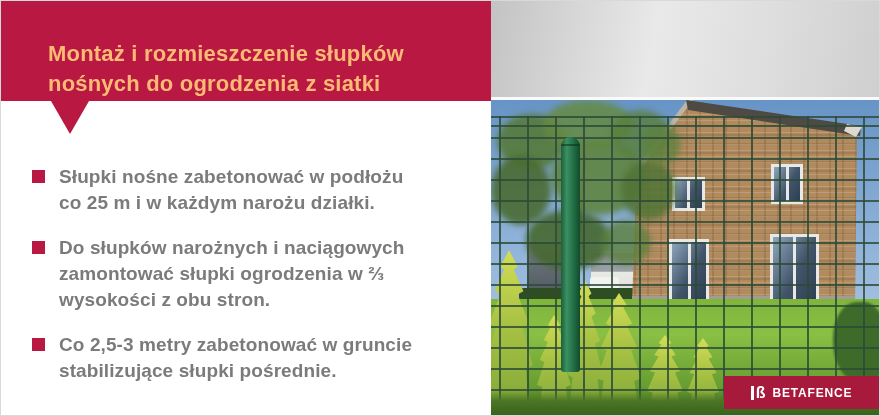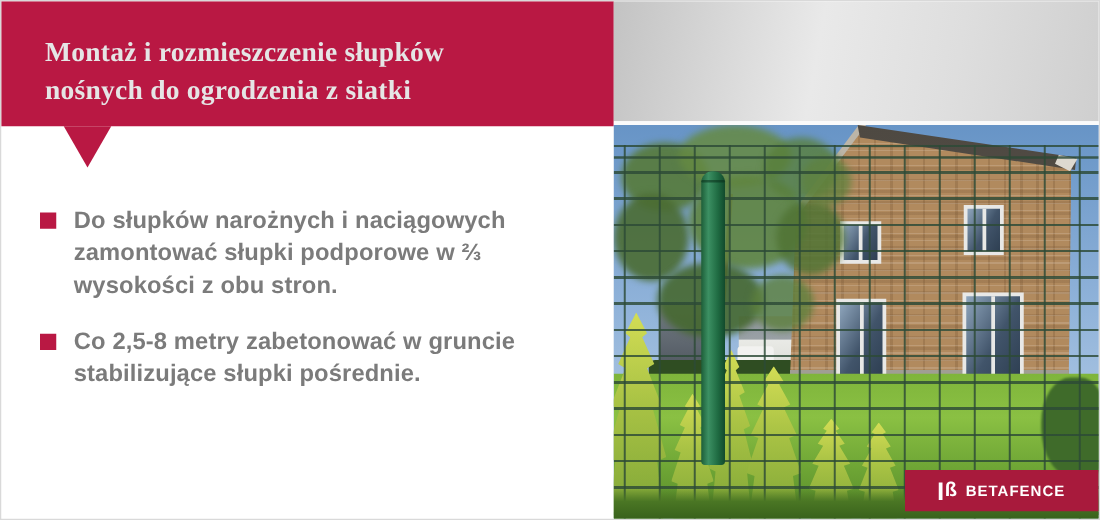--- a/index.html
+++ b/index.html
@@ -12,22 +12,22 @@
     position:relative;width:880px;height:416px;
     box-sizing:border-box;border:1px solid #d9d9d9;background:#fff;
     overflow:hidden;font-family:"Liberation Sans","DejaVu Sans",sans-serif;
   }
   
   .banner{
     position:absolute;left:0;top:0;width:490px;height:100px;
     background:var(--accent);box-sizing:border-box;padding:22px 30px 0 31px;
   }
   .banner h1{
-    margin:4px;color:#e5e5e5;font-size:22px;line-height:30px;font-weight:bold;
-    white-space:pre-line;letter-spacing:0.2px;font-family:Liberation Serif, serif;
+    margin:16px;color:#fdba74;font-size:22px;line-height:30px;font-weight:bold;
+    white-space:pre-line;letter-spacing:0.2px;
   }
   .banner-pointer{
     position:absolute;left:50px;top:100px;width:0;height:0;
     border-left:19px solid transparent;border-right:19px solid transparent;
     border-top:33px solid var(--accent);
   }
   .bullets{
     position:absolute;left:31px;top:163px;width:445px;
     list-style:none;margin:0;padding:0;
   }
@@ -138,27 +138,32 @@
 
   <div class="banner">
     <h1>Montaż i rozmieszczenie słupków
 nośnych do ogrodzenia z siatki</h1>
   </div>
   <div class="banner-pointer"></div>
 
   <ul class="bullets">
     <li>
       <span class="sq"></span>
+      <span class="btxt">Słupki nośne zabetonować w podłożu
+co 25 m i w każdym narożu działki.</span>
+    </li>
+    <li>
+      <span class="sq"></span>
       <span class="btxt">Do słupków narożnych i naciągowych
-zamontować słupki podporowe w ⅔
+zamontować słupki ogrodzenia w ⅔
 wysokości z obu stron.</span>
     </li>
     <li>
       <span class="sq"></span>
-      <span class="btxt">Co 2,5-8 metry zabetonować w gruncie
+      <span class="btxt">Co 2,5-3 metry zabetonować w gruncie
 stabilizujące słupki pośrednie.</span>
     </li>
   </ul>
 
   <div class="strip"></div>
 
   <div class="photo">
     <div class="sky"></div>
 
     <div class="nb-wall"></div>

